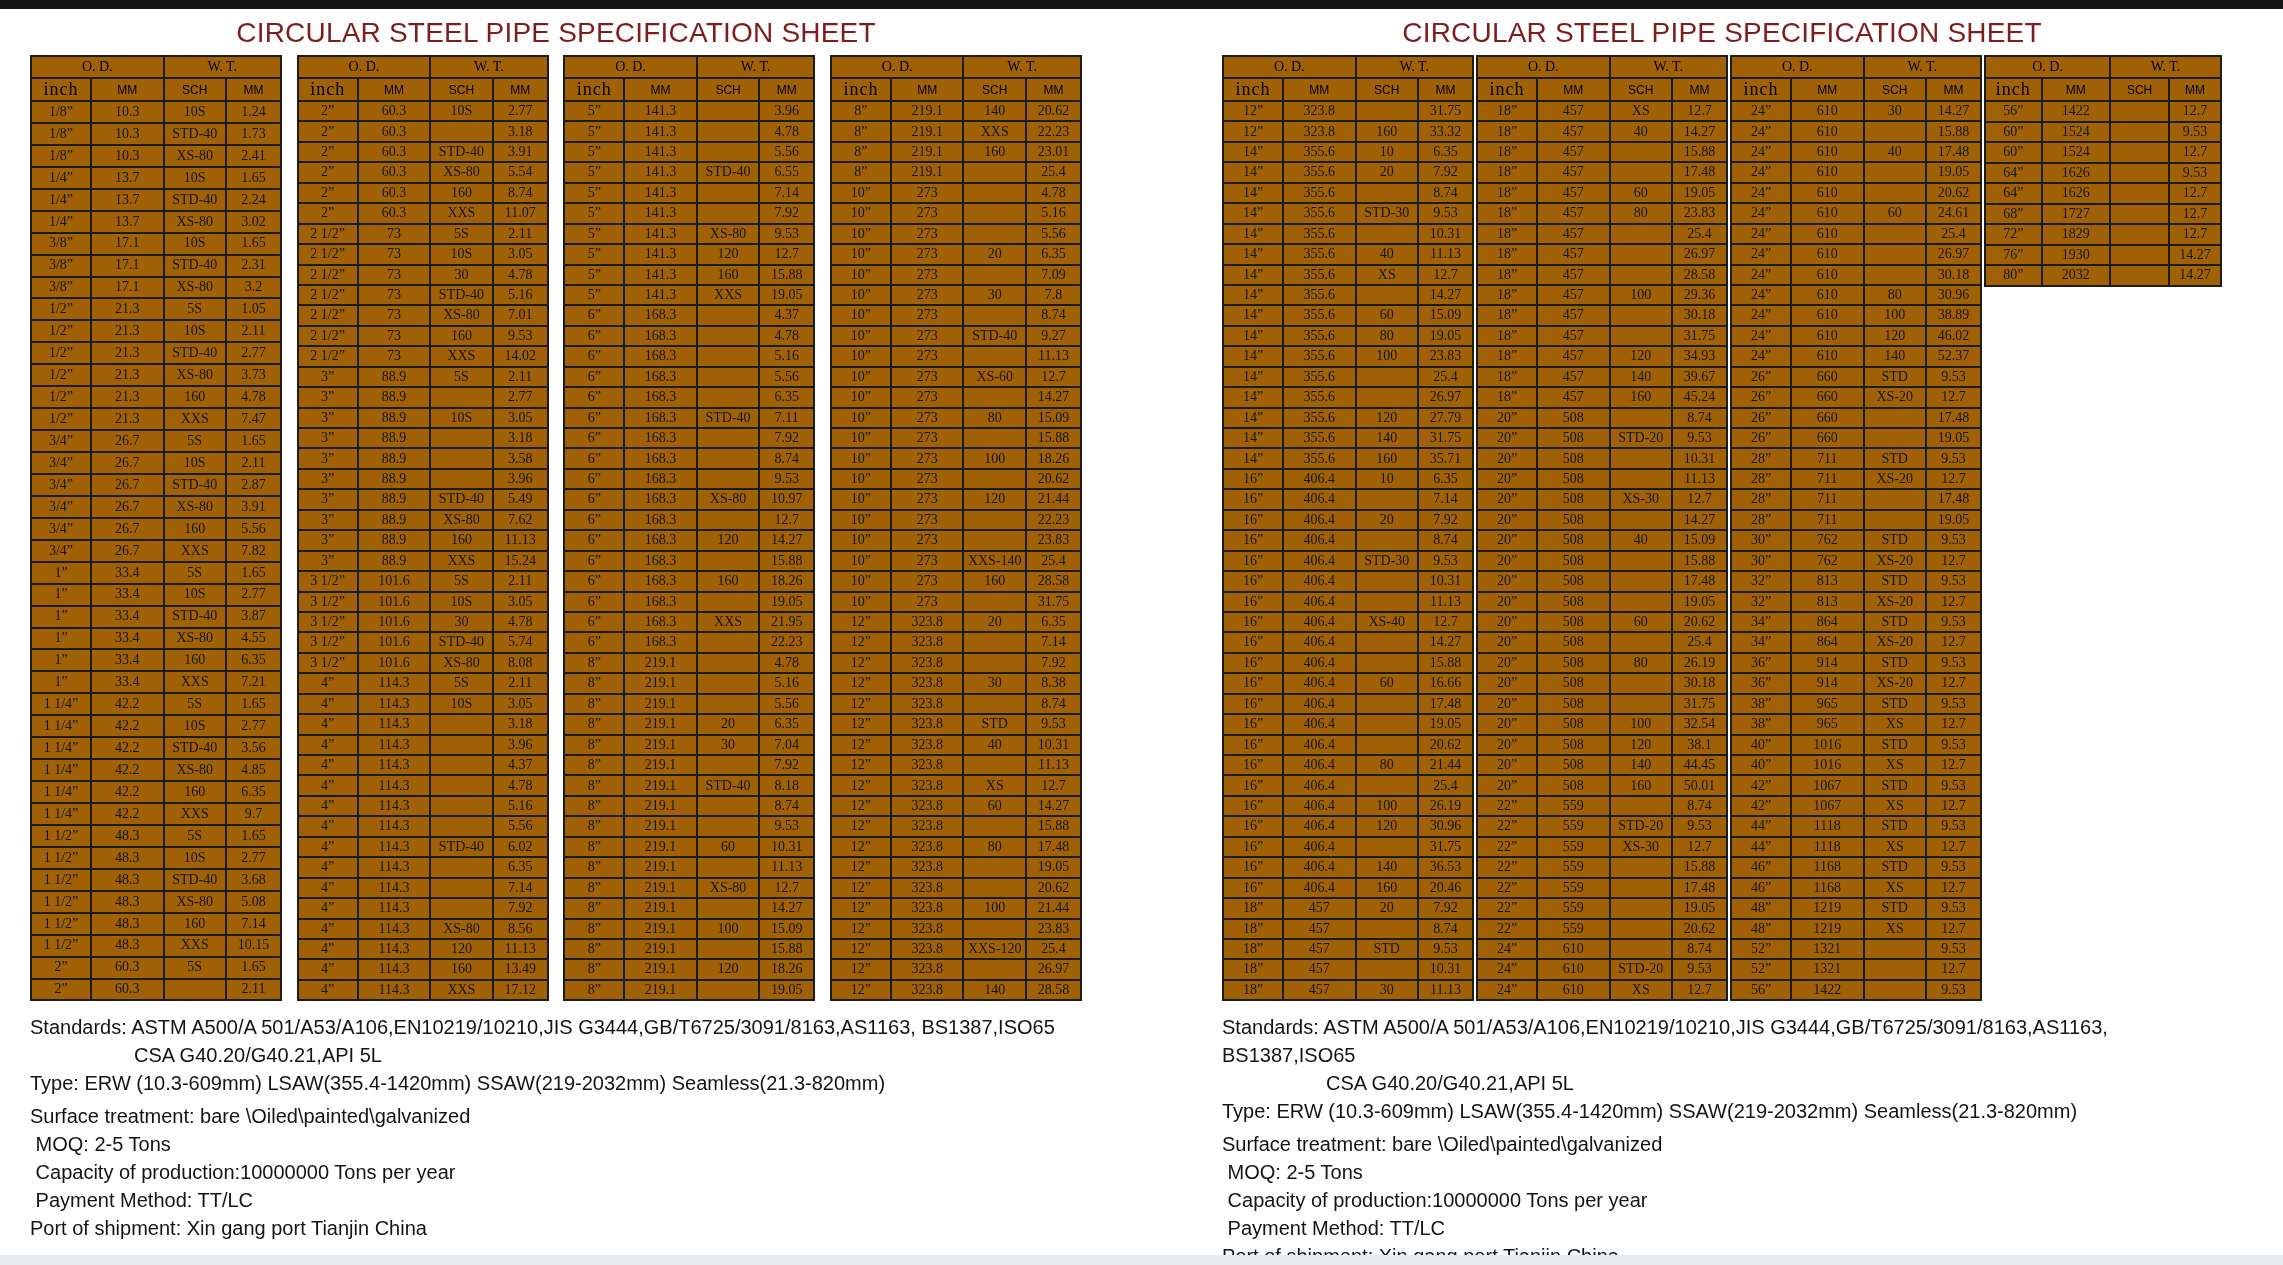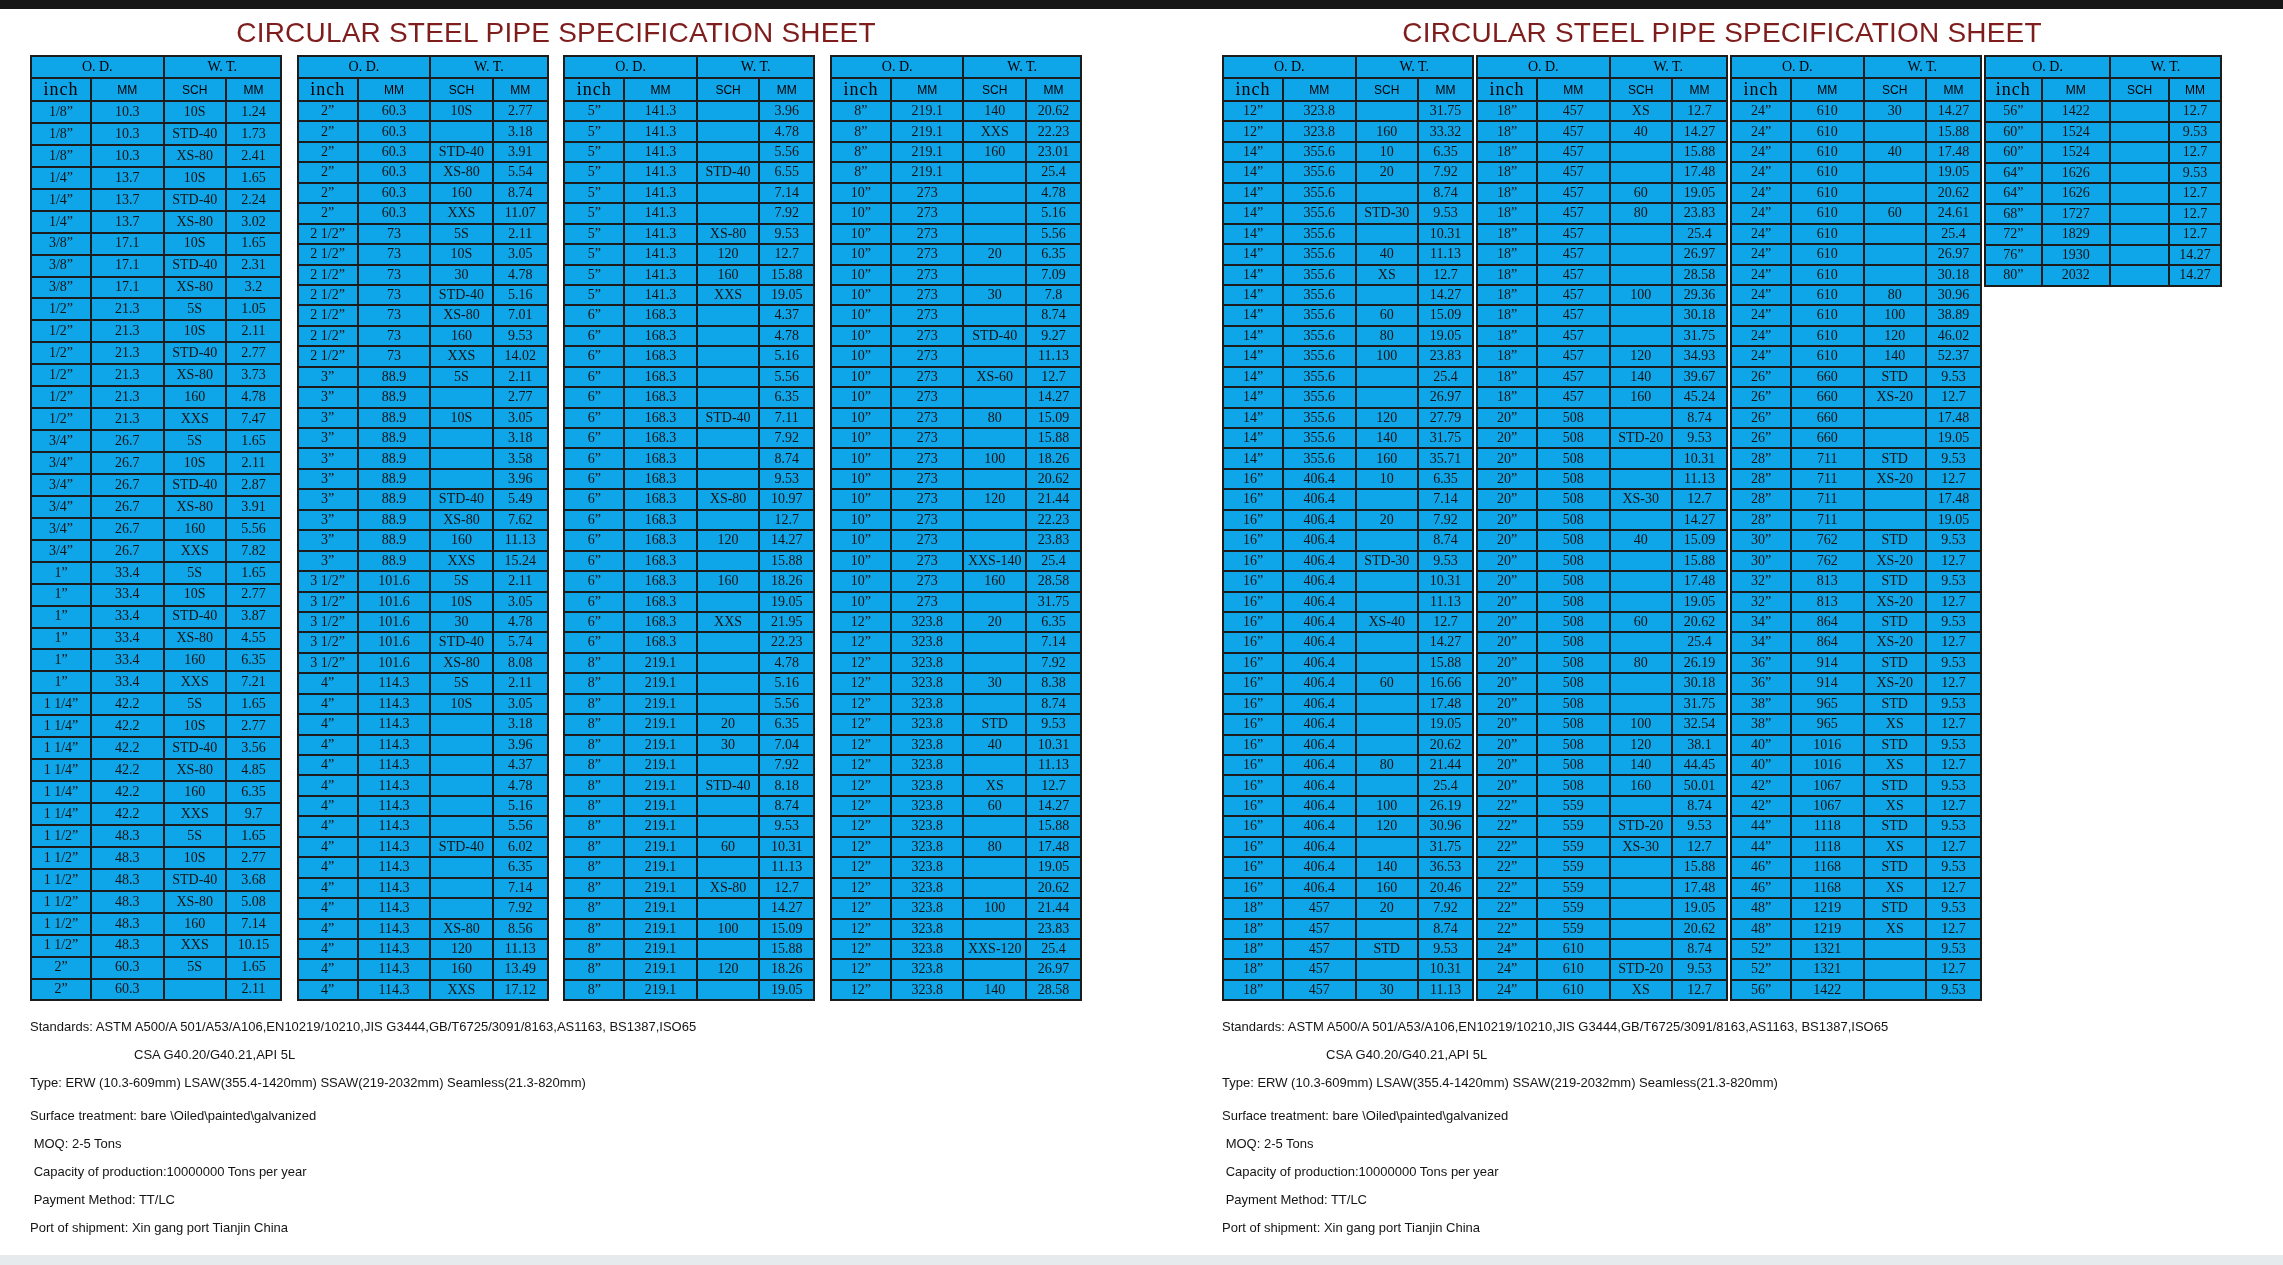--- a/index.html
+++ b/index.html
@@ -11,38 +11,38 @@
   .bottombar{position:absolute;left:0;bottom:0;width:2283px;height:10px;background:#e7eaec;}
   .sheet{position:absolute;top:9px;}
   .sheet-left{left:30px;width:1052px;}
   .sheet-right{left:1222px;width:1000px;}
   .title{
     margin:0;padding:8px 0 6px 0;text-align:center;
     font-family:"Liberation Sans", sans-serif;font-weight:400;
     font-size:28px;letter-spacing:0.2px;color:#7f1d1d;
   }
   .tables{display:flex;justify-content:space-between;align-items:flex-start;}
-  table.spec{border-collapse:collapse;table-layout:fixed;background:#0ea5e9;}
+  table.spec{border-collapse:collapse;table-layout:fixed;background:#a16207;}
   table.spec.tall{width:252px;}
   table.spec.short{width:238px;}
   table.spec th, table.spec td{
     border:2px solid #1c1c1c;text-align:center;vertical-align:middle;
     padding:0 2px;overflow:hidden;
   }
   table.spec thead th{height:20px;font-weight:400;}
   .hdr-group{font-size:14px;font-family:"Liberation Serif",serif;}
   .hdr-inch{font-size:18px;font-family:"Liberation Serif",serif;letter-spacing:1px;}
   .hdr-mm,.hdr-sch{font-size:12px;font-family:"Liberation Sans",sans-serif;}
   table.spec tbody td{
     height:var(--rh,18.5px);font-size:14px;line-height:1.02;
     font-family:"Liberation Serif",serif;color:#141414;
   }
   .footer{
     margin-top:12px;font-family:"Liberation Sans",sans-serif;
-    font-size:13px;color:#141414;
+    font-size:20px;color:#141414;
   }
   .footer p{margin:0;white-space:pre-wrap;line-height:28px;}
   .footer .std2{padding-left:104px;}
   .footer .gap-s{margin-top:5px;}
   .footer .gap-m{}
 </style>
 </head>
 <body>
 
 <div class="topbar"></div>

